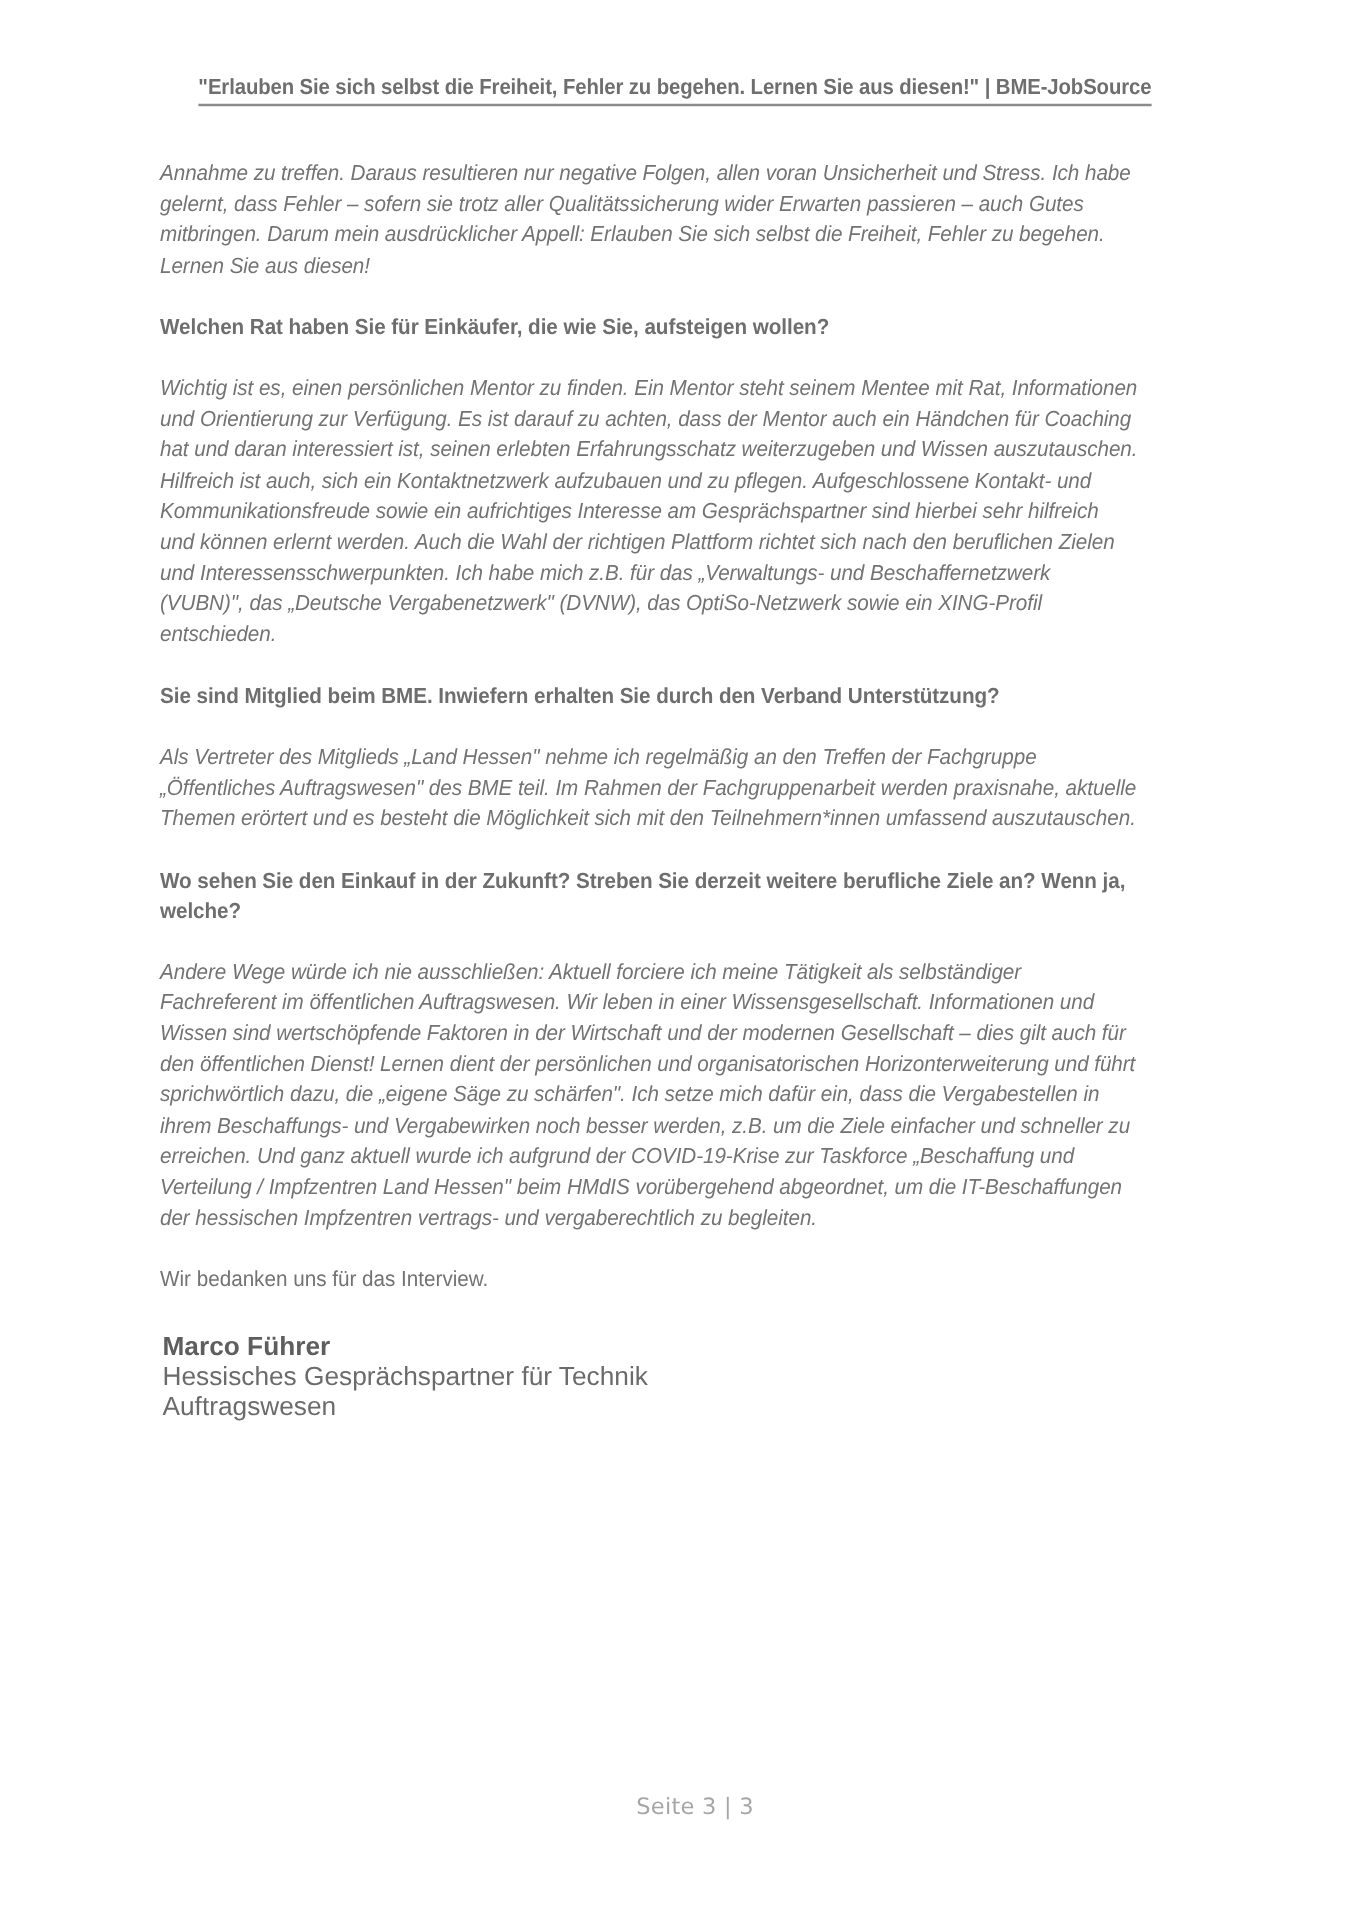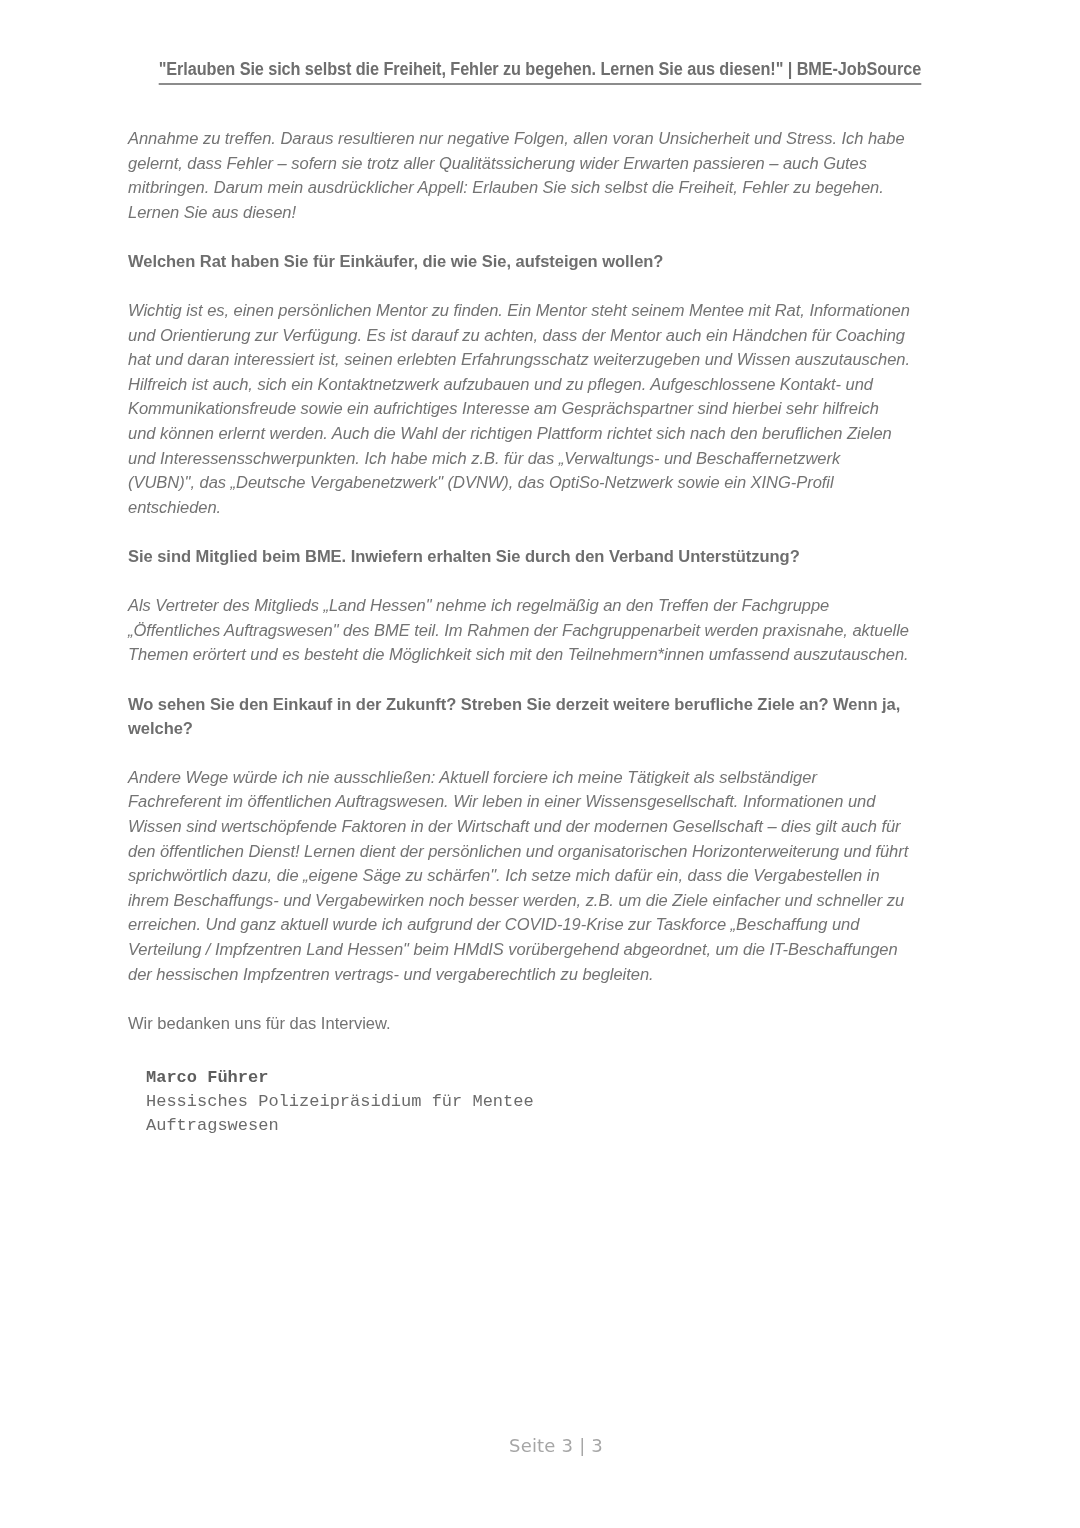--- a/index.html
+++ b/index.html
@@ -91,25 +91,25 @@
     font-size: 17.4px;
     line-height: 24.6px;
     color: #737373;
     margin: 0 0 30px 0;
     transform: scaleX(0.95);
     transform-origin: left center;
   }
 
   
   .signature {
-    font-family: Liberation Mono, monospace;
-    font-size: 17px;
+    font-family: Liberation Sans, sans-serif;
+    font-size: 21px;
     line-height: 24px;
     color: #6b6b6b;
-    margin: 18px;
+    margin: 2px;
   }
 
   .signature-name {
     font-weight: bold;
     color: #5e5e5e;
     display: block;
   }
 
   .signature-line {
     display: block;
@@ -152,21 +152,21 @@
     <p class="para">Als Vertreter des Mitglieds „Land Hessen" nehme ich regelmäßig an den Treffen der Fachgruppe „Öffentliches Auftragswesen" des BME teil. Im Rahmen der Fachgruppenarbeit werden praxisnahe, aktuelle Themen erörtert und es besteht die Möglichkeit sich mit den Teilnehmern*innen umfassend auszutauschen.</p>
 
     <p class="question">Wo sehen Sie den Einkauf in der Zukunft? Streben Sie derzeit weitere berufliche Ziele an? Wenn ja, welche?</p>
 
     <p class="para">Andere Wege würde ich nie ausschließen: Aktuell forciere ich meine Tätigkeit als selbständiger Fachreferent im öffentlichen Auftragswesen. Wir leben in einer Wissensgesellschaft. Informationen und Wissen sind wertschöpfende Faktoren in der Wirtschaft und der modernen Gesellschaft – dies gilt auch für den öffentlichen Dienst! Lernen dient der persönlichen und organisatorischen Horizonterweiterung und führt sprichwörtlich dazu, die „eigene Säge zu schärfen". Ich setze mich dafür ein, dass die Vergabestellen in ihrem Beschaffungs- und Vergabewirken noch besser werden, z.B. um die Ziele einfacher und schneller zu erreichen. Und ganz aktuell wurde ich aufgrund der COVID-19-Krise zur Taskforce „Beschaffung und Verteilung / Impfzentren Land Hessen" beim HMdIS vorübergehend abgeordnet, um die IT-Beschaffungen der hessischen Impfzentren vertrags- und vergaberechtlich zu begleiten.</p>
 
     <p class="thanks">Wir bedanken uns für das Interview.</p>
 
     <div class="signature">
       <span class="signature-name">Marco Führer</span>
-      <span class="signature-line">Hessisches Polizeipräsidium für Mentee</span>
+      <span class="signature-line">Hessisches Gesprächspartner für Technik</span>
       <span class="signature-line">Auftragswesen</span>
     </div>
 
   </div>
 
   <div class="doc-footer">Seite 3 | 3</div>
 
 </div>
 
 </body></html>

